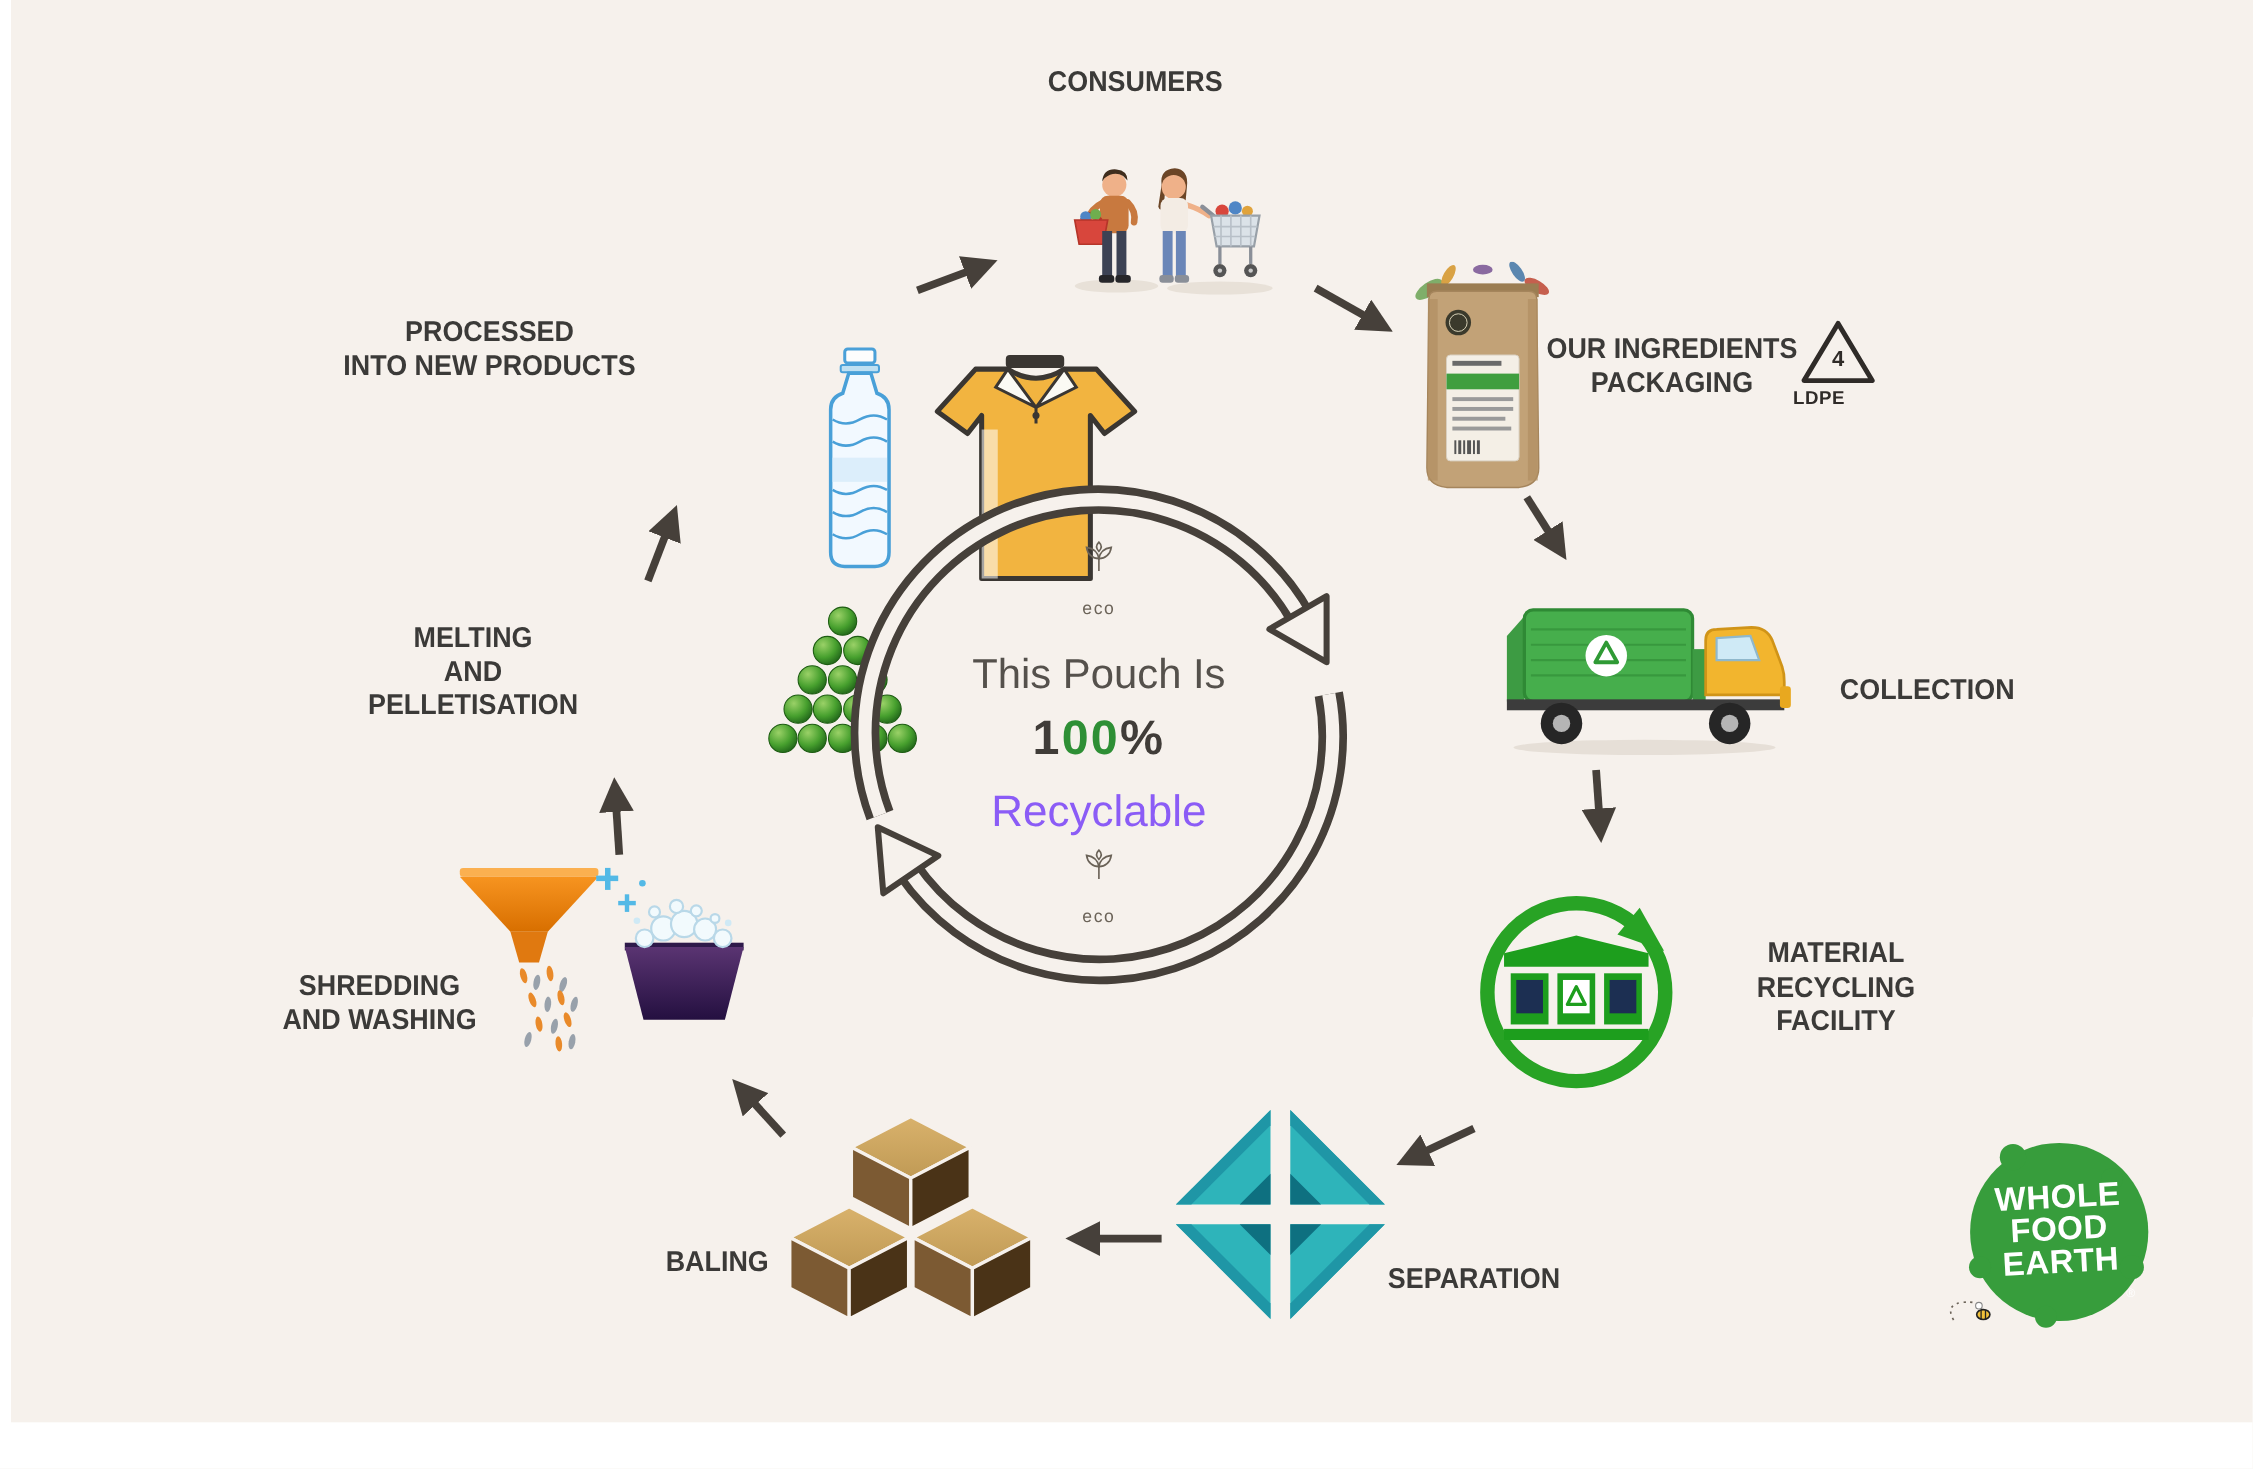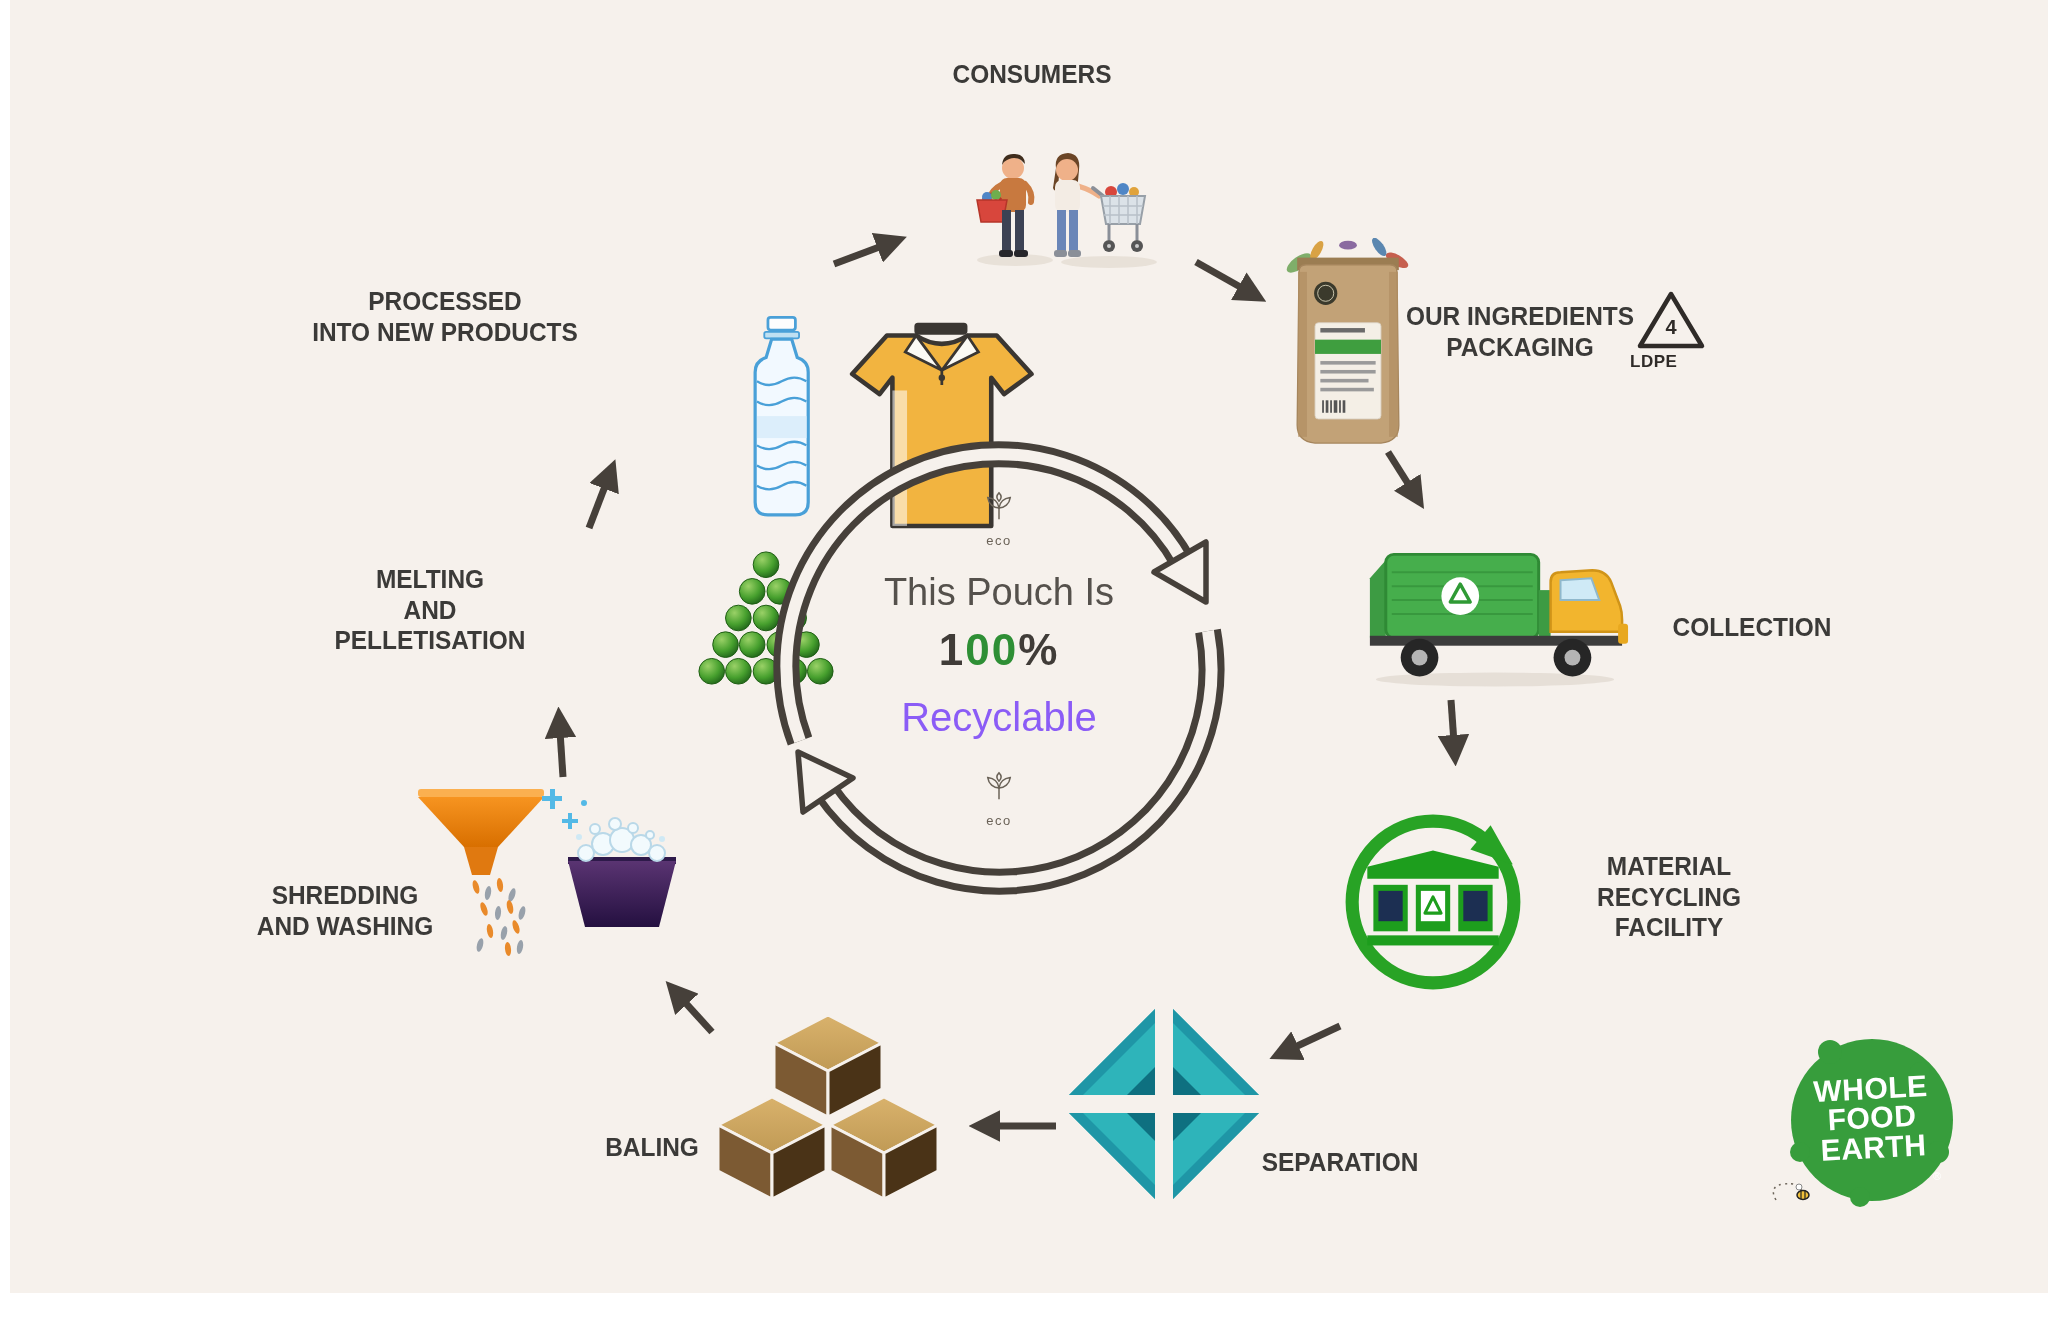--- a/index.html
+++ b/index.html
@@ -5,28 +5,28 @@
   html,body{margin:0;padding:0;background:#ffffff;}
   #stage{position:relative;width:2048px;height:1335px;background:#f6f1ec;overflow:hidden;
          font-family:"Liberation Sans", sans-serif;}
   .abs{position:absolute;}
   .lbl{position:absolute;transform:translate(-50%,-50%) scaleX(.94);
        font-weight:700;font-size:26px;line-height:1.18;letter-spacing:0;
        color:#3b3a38;text-align:center;white-space:pre-line;}
   .edge{position:absolute;background:#ffffff;}
   
   .cwrap{position:absolute;left:764px;top:433px;width:470px;height:470px;}
-  .cline{position:absolute;left:0;right:0;text-align:center;}
+  .cline{position:absolute;left:0;right:0;text-align:center;margin-top:21px;}
   .c-title{top:138px;font-size:38px;color:#55514c;}
   .c-pct{top:192px;font-size:44px;font-weight:700;color:#403c38;letter-spacing:2px;}
   .c-pct .zeros{color:#2e8f35;}
   .c-recy{top:262px;font-size:40px;color:#8b5cf6;}
   .ecoblk{position:absolute;left:0;right:0;text-align:center;}
   .eco-top{top:58px;}  .eco-bottom{top:338px;}
-  .eco-lbl{display:block;font-size:13px;color:#6b6358;letter-spacing:1.5px;margin-top:8px;}
+  .eco-lbl{display:block;font-size:16px;color:#6b6358;letter-spacing:1.5px;margin-top:19px;}
   
   .ldpe-num{position:absolute;left:0;right:0;top:28px;text-align:center;
             font-size:20px;font-weight:700;color:#2f2b28;}
   .ldpe-code{position:absolute;left:0;right:0;top:64px;
              font-size:17px;font-weight:700;letter-spacing:.5px;color:#2f2b28;}
   
   .logo-text{position:absolute;left:22px;top:42px;width:160px;text-align:center;
              font-size:30px;font-weight:700;color:#ffffff;line-height:.98;
              letter-spacing:.5px;white-space:pre-line;transform:rotate(-3deg);}
   .logo-reg{position:absolute;left:163px;top:138px;font-size:11px;color:#ffffff;}

